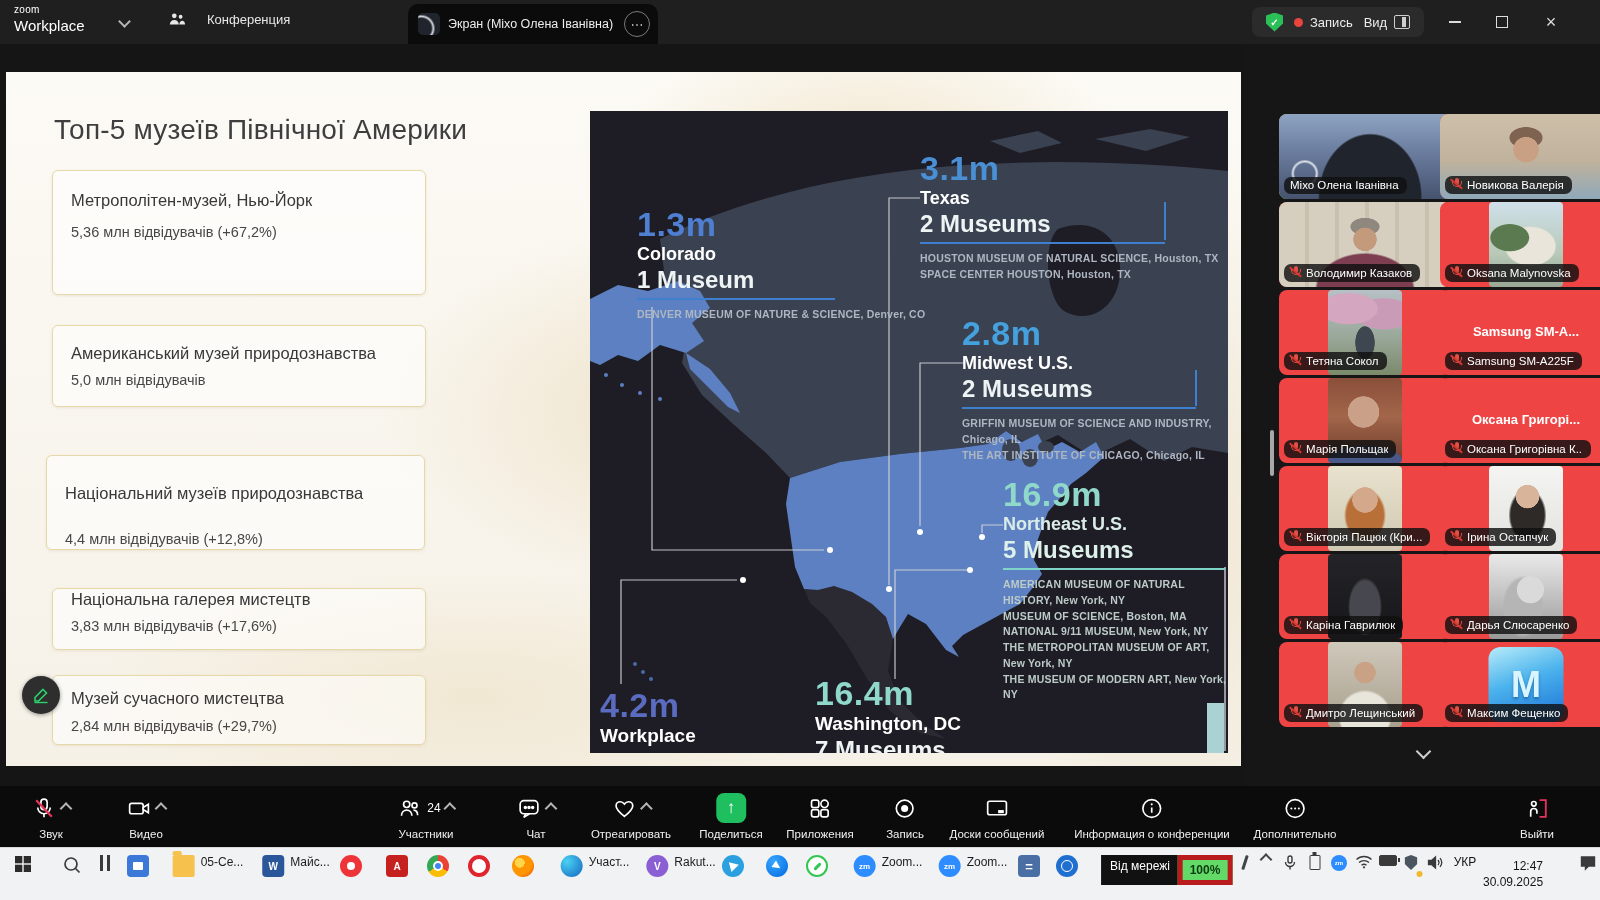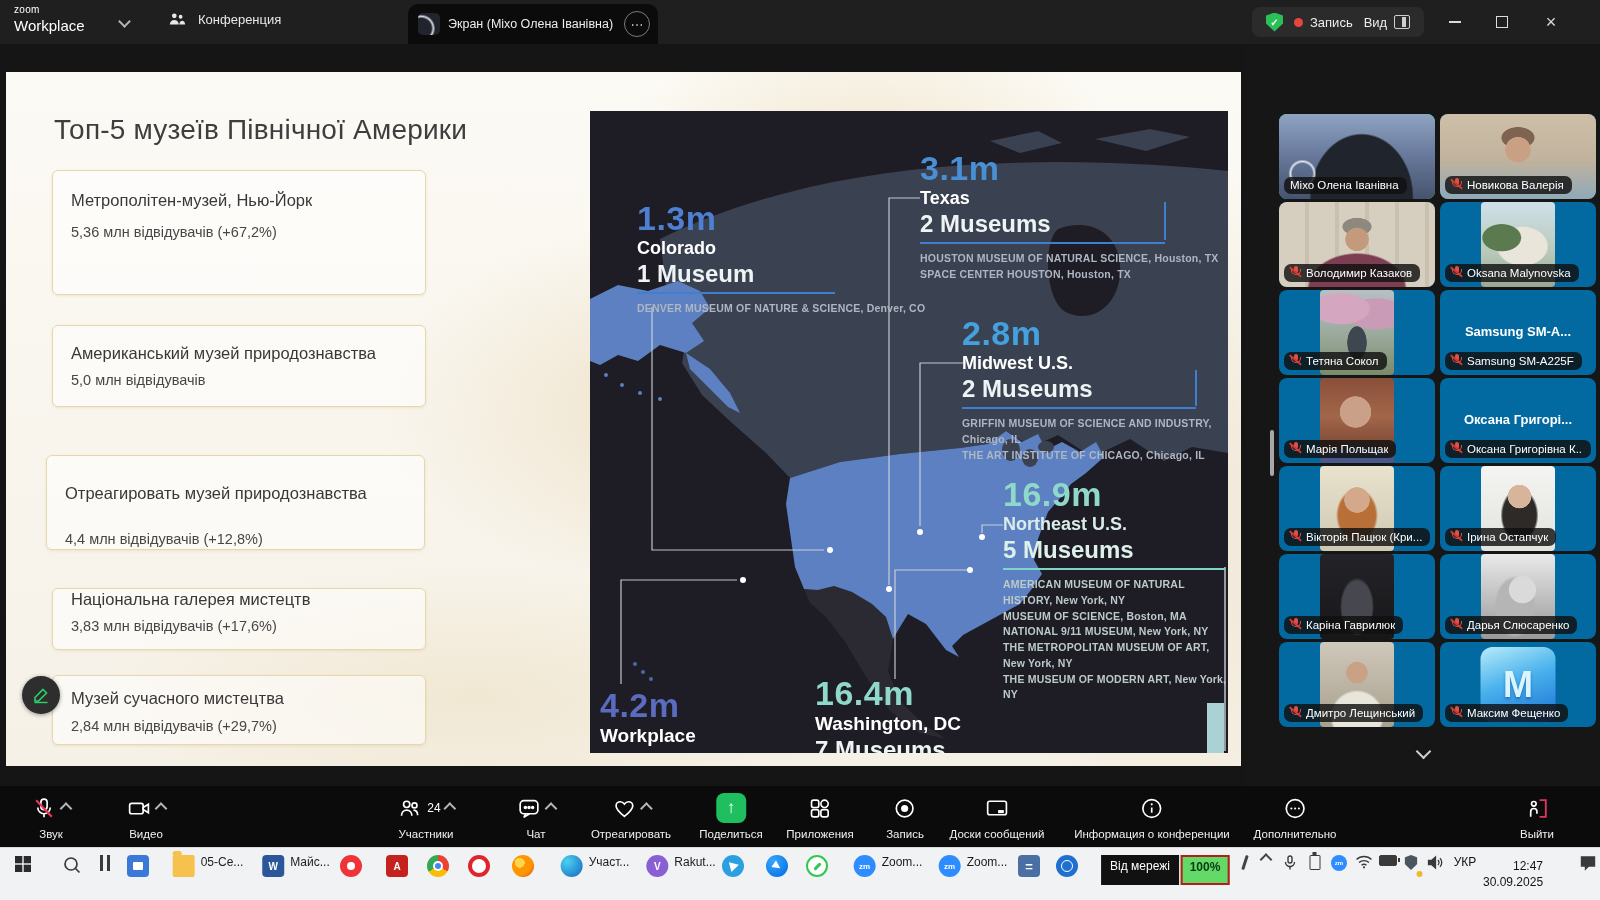--- a/index.html
+++ b/index.html
@@ -6,21 +6,21 @@
   #app{position:relative;width:1600px;height:900px;overflow:hidden;background:#151515;}
   
   #titlebar{position:absolute;left:0;top:0;width:1600px;height:44px;background:#1f1f1f;}
   .logo{position:absolute;left:14px;top:5px;color:#fff;line-height:1;}
   .logo .z1{font-size:10px;letter-spacing:.3px;}
   .logo .z2{font-size:15px;margin-top:3px;}
   .chev{display:inline-block;width:7px;height:7px;border-left:2px solid #b5b5b5;border-top:2px solid #b5b5b5;}
   .chev.down{transform:rotate(225deg);}
   .chev.up{transform:rotate(45deg);}
   #logo-chev{position:absolute;left:120px;top:17px;}
-  #tab-meeting{position:absolute;left:168px;top:11px;display:flex;align-items:center;gap:12px;color:#e7e7e7;font-size:13px;}
+  #tab-meeting{position:absolute;left:168px;top:11px;display:flex;align-items:center;gap:21px;color:#e7e7e7;font-size:13px;}
   #tab-screen{position:absolute;left:408px;top:4px;width:250px;height:40px;background:#0b0b0b;border-radius:10px 10px 0 0;display:flex;align-items:center;gap:8px;padding:0 8px 0 10px;box-sizing:border-box;}
   #tab-screen .av{width:22px;height:22px;border-radius:5px;flex:none;}
   #tab-screen .lbl{font-size:12.5px;color:#ededed;white-space:nowrap;overflow:hidden;}
   .circ-btn{width:24px;height:24px;border-radius:50%;border:1.5px solid #7a7a7a;color:#d8d8d8;display:flex;align-items:center;justify-content:center;font-size:13px;margin-left:auto;flex:none;}
   #tb-right{position:absolute;left:1252px;top:7px;height:30px;background:#2b2b2b;border-radius:8px;display:flex;align-items:center;gap:11px;padding:0 14px;}
   .shield{width:17px;height:19px;background:#2bbf57;clip-path:polygon(50% 0,100% 16%,100% 58%,50% 100%,0 58%,0 16%);display:flex;align-items:center;justify-content:center;color:#fff;font-size:10px;font-weight:bold;}
   .recdot{width:9px;height:9px;border-radius:50%;background:#e8453c;}
   #tb-right .t{font-size:13px;color:#ededed;}
   .gridico{width:14px;height:12px;border:1.5px solid #cfcfcf;border-radius:2px;position:relative;}
   .gridico:before{content:"";position:absolute;right:3px;top:1px;bottom:1px;width:4px;background:#cfcfcf;}
@@ -49,21 +49,21 @@
   .stat .r{font-weight:bold;font-size:18px;color:#fff;margin-top:4px;}
   .stat .c{font-weight:bold;font-size:24px;color:#eef3f4;margin-top:5px;}
   .stat .rule{height:2px;background:#3f7fd0;margin-top:6px;}
   .stat .mus{font-size:10.5px;color:#aeb6c2;letter-spacing:.2px;line-height:1.5;margin-top:7px;font-weight:bold;}
   .stat.teal .rule{background:#7fd4c8;}
   .stat.teal .mus{color:#bccbc8;}
   
   #pencil{position:absolute;left:22px;top:676px;width:38px;height:38px;border-radius:50%;background:#2e2e2e;display:flex;align-items:center;justify-content:center;box-shadow:0 1px 4px rgba(0,0,0,.4);}
   
   #sidebar{position:absolute;left:1246px;top:44px;width:354px;height:742px;background:#161616;}
-  .tile{position:absolute;width:156px;height:85px;background:#0369a1;border-radius:8px;overflow:hidden;}
+  .tile{position:absolute;width:156px;height:85px;background:#ef4444;border-radius:8px;overflow:hidden;padding-left:16px;}
   .tile.active{outline:2px solid #25d05e;outline-offset:-2px;}
   .ph{position:absolute;left:0;top:0;right:0;bottom:0;}
   .ph.c{left:50%;transform:translateX(-50%);width:74px;border-radius:4px;}
   .pill{position:absolute;left:5px;bottom:5px;max-width:146px;background:rgba(16,16,16,.82);border-radius:7px;padding:2px 8px 3px 6px;display:flex;align-items:center;gap:5px;box-sizing:border-box;}
   .pill span.nm{font-size:11.5px;color:#fff;white-space:nowrap;overflow:hidden;}
   .micx{position:relative;width:11px;height:13px;flex:none;}
   .micx:before{content:"";position:absolute;left:3.5px;top:0;width:4px;height:7px;background:#e05046;border-radius:2.5px;}
   .micx:after{content:"";position:absolute;left:1px;top:3px;width:8px;height:5px;border:1.5px solid #e05046;border-top:none;border-radius:0 0 6px 6px;}
   .micx i{position:absolute;left:-2px;top:5px;width:15px;height:1.8px;background:#d8352c;transform:rotate(40deg);}
   .bigname{position:absolute;left:0;right:0;top:34px;text-align:center;color:#fff;font-size:13px;font-weight:bold;}
@@ -158,21 +158,21 @@
 
     <div class="card" style="left:46px;top:98px;width:374px;height:125px;padding-top:20px;">
       <div class="cname">Метрополітен-музей, Нью-Йорк</div>
       <div class="cvis" style="margin-top:14px;">5,36 млн відвідувачів (+67,2%)</div>
     </div>
     <div class="card" style="left:46px;top:253px;width:374px;height:82px;padding-top:18px;">
       <div class="cname">Американський музей природознавства</div>
       <div class="cvis" style="margin-top:9px;">5,0 млн відвідувачів</div>
     </div>
     <div class="card" style="left:40px;top:383px;width:379px;height:95px;padding-top:28px;">
-      <div class="cname">Отреагировать музей природознавства</div>
+      <div class="cname">Національний музеїв природознавства</div>
       <div class="cvis" style="margin-top:28px;">4,4 млн відвідувачів (+12,8%)</div>
     </div>
     <div class="card" style="left:46px;top:516px;width:374px;height:62px;padding-top:1px;">
       <div class="cname">Національна галерея мистецтв</div>
       <div class="cvis" style="margin-top:9px;">3,83 млн відвідувачів (+17,6%)</div>
     </div>
     <div class="card" style="left:46px;top:603px;width:374px;height:70px;padding-top:13px;">
       <div class="cname">Музей сучасного мистецтва</div>
       <div class="cvis" style="margin-top:10px;">2,84 млн відвідувачів (+29,7%)</div>
     </div>
@@ -213,21 +213,21 @@
             <circle cx="330" cy="421" r="3"></circle>
           <circle cx="392" cy="426" r="3"></circle>
             <circle cx="380" cy="459" r="3"></circle>
             <circle cx="153" cy="469" r="3"></circle>
         </g>
         <path d="M575,91 L575,129" stroke="#3f7fd0" stroke-width="2"></path>
         <path d="M606,259 L606,295" stroke="#3f7fd0" stroke-width="2"></path>
         <rect x="617" y="592" width="17" height="50" fill="#b9e6e8" opacity="0.9"></rect>
       </svg>
 
-      <div class="stat" style="left:47px;top:90px;">
+      <div class="stat" style="left:47px;top:96px;">
         <div class="v" style="color: rgb(78, 127, 208);">1.3m</div>
         <div class="r">Colorado</div>
         <div class="c">1 Museum</div>
         <div class="rule" style="width:198px;"></div>
         <div class="mus">
             <div>DENVER MUSEUM OF NATURE &amp; SCIENCE, Denver, CO</div>
           </div>
       </div>
 
       <div class="stat" style="left:330px;top:40px;">
@@ -679,21 +679,21 @@
     <div class="tb" style="left:1067px;">
         <div class="ic circle" style="background:#1f6fd0;">
           <div style="width:10px;height:10px;border:1.5px solid #fff;border-radius:50%;"></div>
         </div>
       </div>
 
     <div class="tb" style="left:1140px;">
       <div style="background:#111;color:#fff;font-size:12px;padding:4px 9px;">Від мережі</div>
     </div>
     <div class="tb" style="left:1205px;">
-      <div style="background:#63d968;border:2px solid #b91c1c;color:#0b3a12;font-size:12px;font-weight:bold;padding:3px 7px;">100%</div>
+      <div style="background:#63d968;border:5px solid #b91c1c;color:#0b3a12;font-size:12px;font-weight:bold;padding:3px 7px;">100%</div>
     </div>
 
     <div class="tb" style="left:1245px;">
         <div style="width:3px;height:15px;background:#444;transform:rotate(18deg);border-radius:1px;"></div>
       </div>
     <div class="tb" style="left:1266px;">
         <span class="chev up" style="border-color:#444;"></span>
       </div>
     <div class="tb" style="left:1290px;">
       <svg width="14" height="16" viewBox="0 0 14 16" fill="none" stroke="#3a3a3a" stroke-width="1.4">

